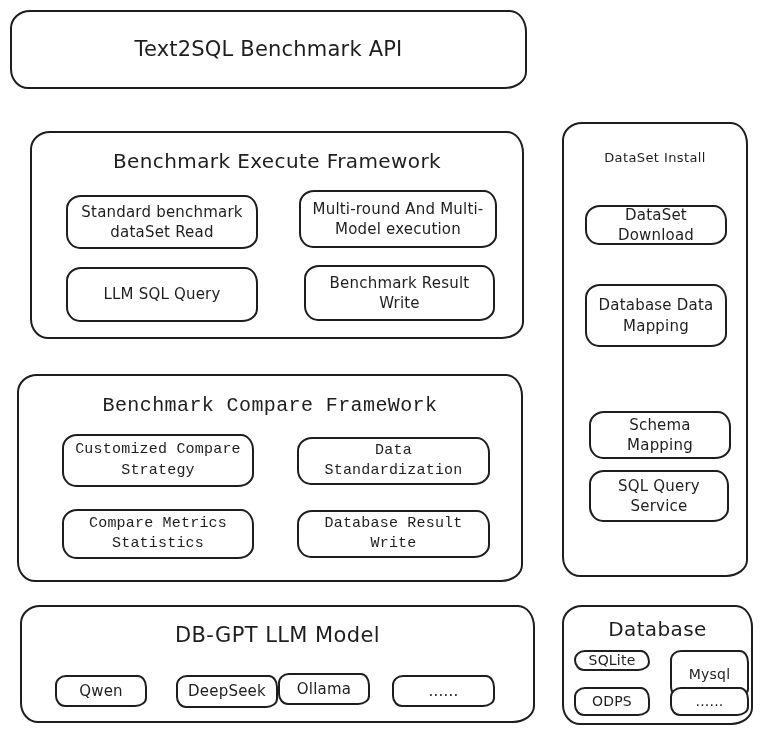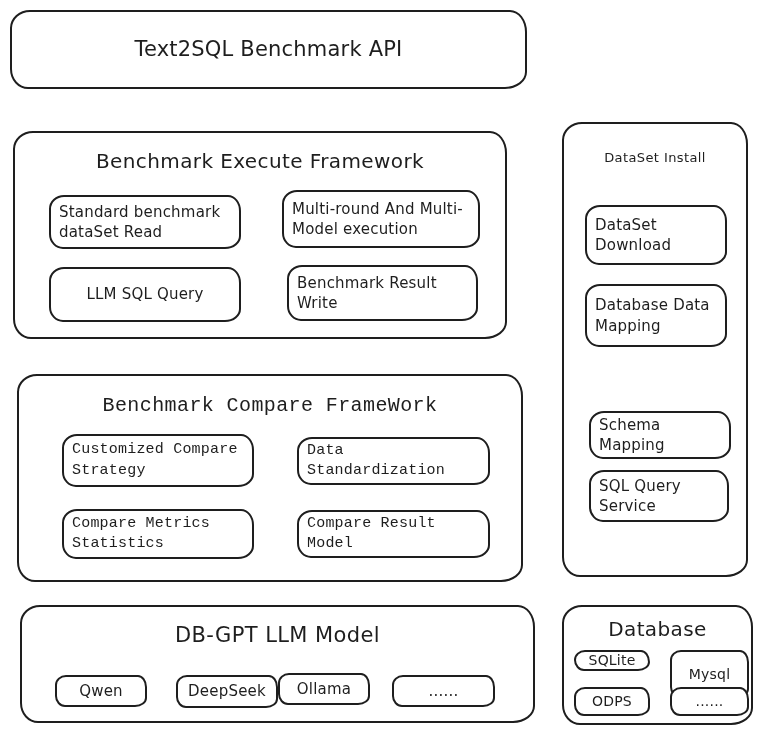--- a/index.html
+++ b/index.html
@@ -34,38 +34,38 @@
     font-size: 20px;
     letter-spacing: 0.4px;
     white-space: nowrap;
   }
   .label {
     position: absolute;
     inset: 0;
     display: flex;
     align-items: center;
     justify-content: center;
-    text-align: left;
+    text-align: center;
     font-size: 15px;
     line-height: 1.35;
     padding: 2px 8px;
     letter-spacing: 0.2px;
   }
   .chip .label { font-size: 15px; padding: 0 4px; }
 </style>
 </head>
 <body>
 
 <div id="canvas">
 
   <div class="box frame" style="left:10px; top:10px; width:517px; height:79px;">
     <div class="label" style="font-size:21px;">Text2SQL Benchmark API</div>
   </div>
 
-  <div class="box frame" style="left:13px; top:131px; width:494px; height:208px;">
+  <div class="box frame" style="left:30px; top:131px; width:494px; height:208px;">
     <div class="title" style="top:16px;">Benchmark Execute Framework</div>
     <div class="box node" style="left:34px; top:62px; width:192px; height:54px;">
       <div class="label">Standard benchmark dataSet Read</div>
     </div>
     <div class="box node" style="left:267px; top:57px; width:198px; height:58px;">
       <div class="label">Multi-round And Multi-Model execution</div>
     </div>
     <div class="box node" style="left:34px; top:134px; width:192px; height:55px;">
       <div class="label">LLM SQL Query</div>
     </div>
@@ -79,27 +79,27 @@
     <div class="box node" style="left:43px; top:58px; width:192px; height:53px;">
       <div class="label">Customized Compare Strategy</div>
     </div>
     <div class="box node" style="left:278px; top:61px; width:193px; height:48px;">
       <div class="label">Data Standardization</div>
     </div>
     <div class="box node" style="left:43px; top:133px; width:192px; height:50px;">
       <div class="label">Compare Metrics Statistics</div>
     </div>
     <div class="box node" style="left:278px; top:134px; width:193px; height:48px;">
-      <div class="label">Compare Result Model</div>
+      <div class="label">Database Result Write</div>
     </div>
   </div>
 
   <div class="box frame" style="left:562px; top:122px; width:186px; height:455px;">
     <div class="title" style="top:26px; font-size:13px;">DataSet Install</div>
-    <div class="box node" style="left:21px; top:81px; width:142px; height:60px;">
+    <div class="box node" style="left:21px; top:81px; width:142px; height:40px;">
       <div class="label">DataSet Download</div>
     </div>
     <div class="box node" style="left:21px; top:160px; width:142px; height:63px;">
       <div class="label">Database Data Mapping</div>
     </div>
     <div class="box node" style="left:25px; top:263px; width:142px; height:48px;margin-top:24px;">
       <div class="label">Schema Mapping</div>
     </div>
     <div class="box node" style="left:25px; top:346px; width:140px; height:52px;">
       <div class="label">SQL Query Service</div>

